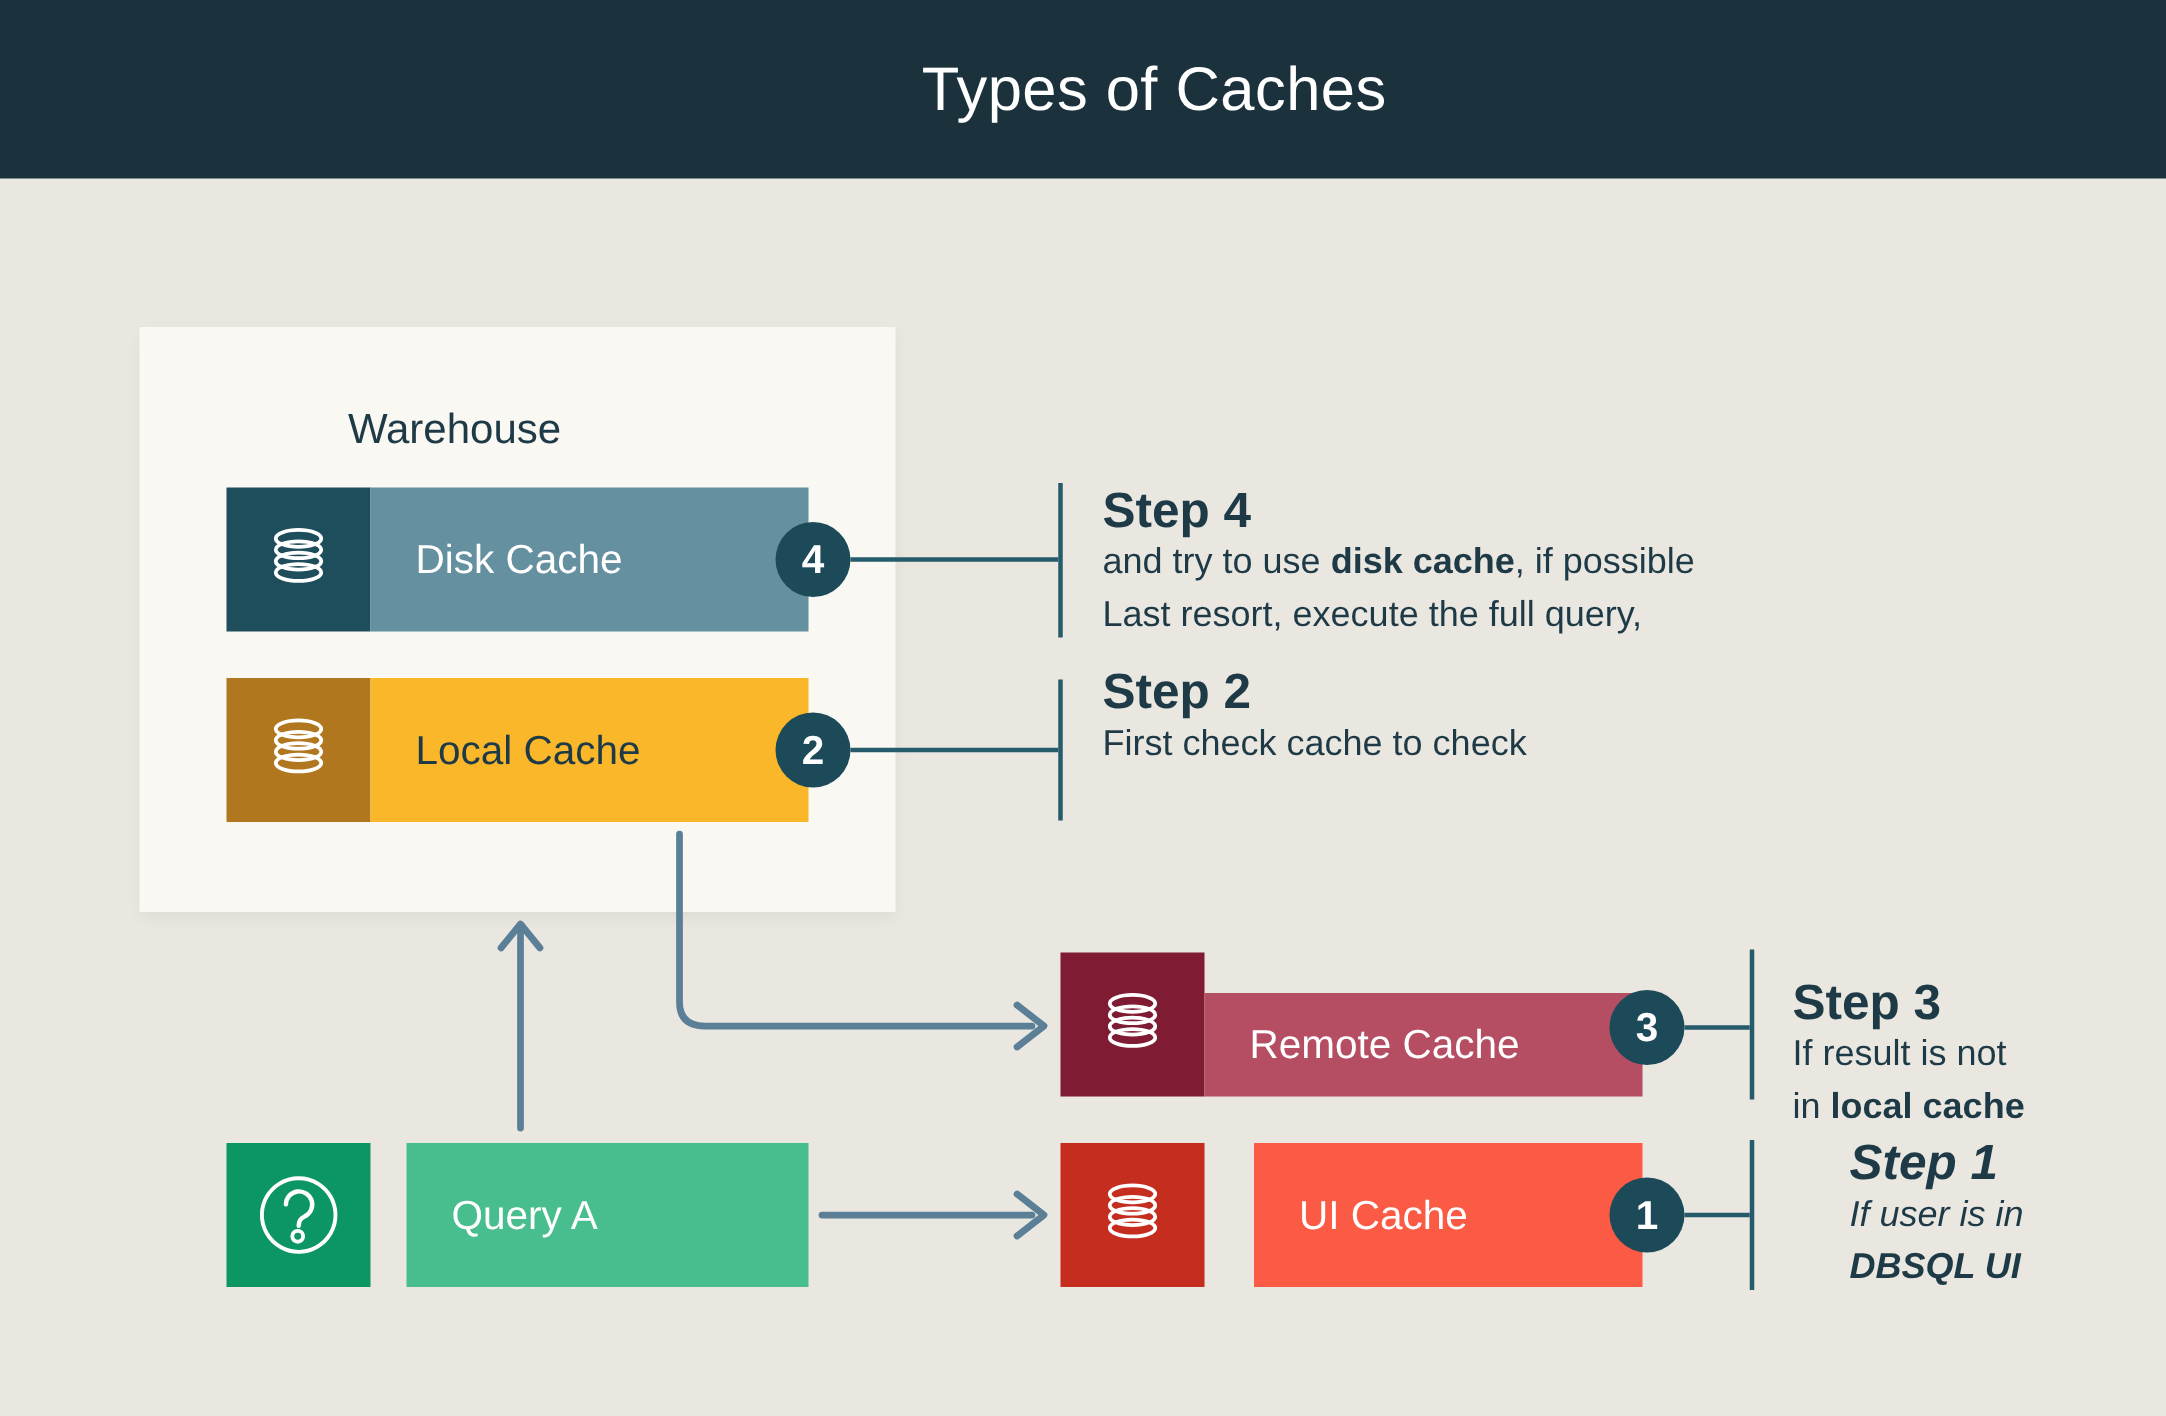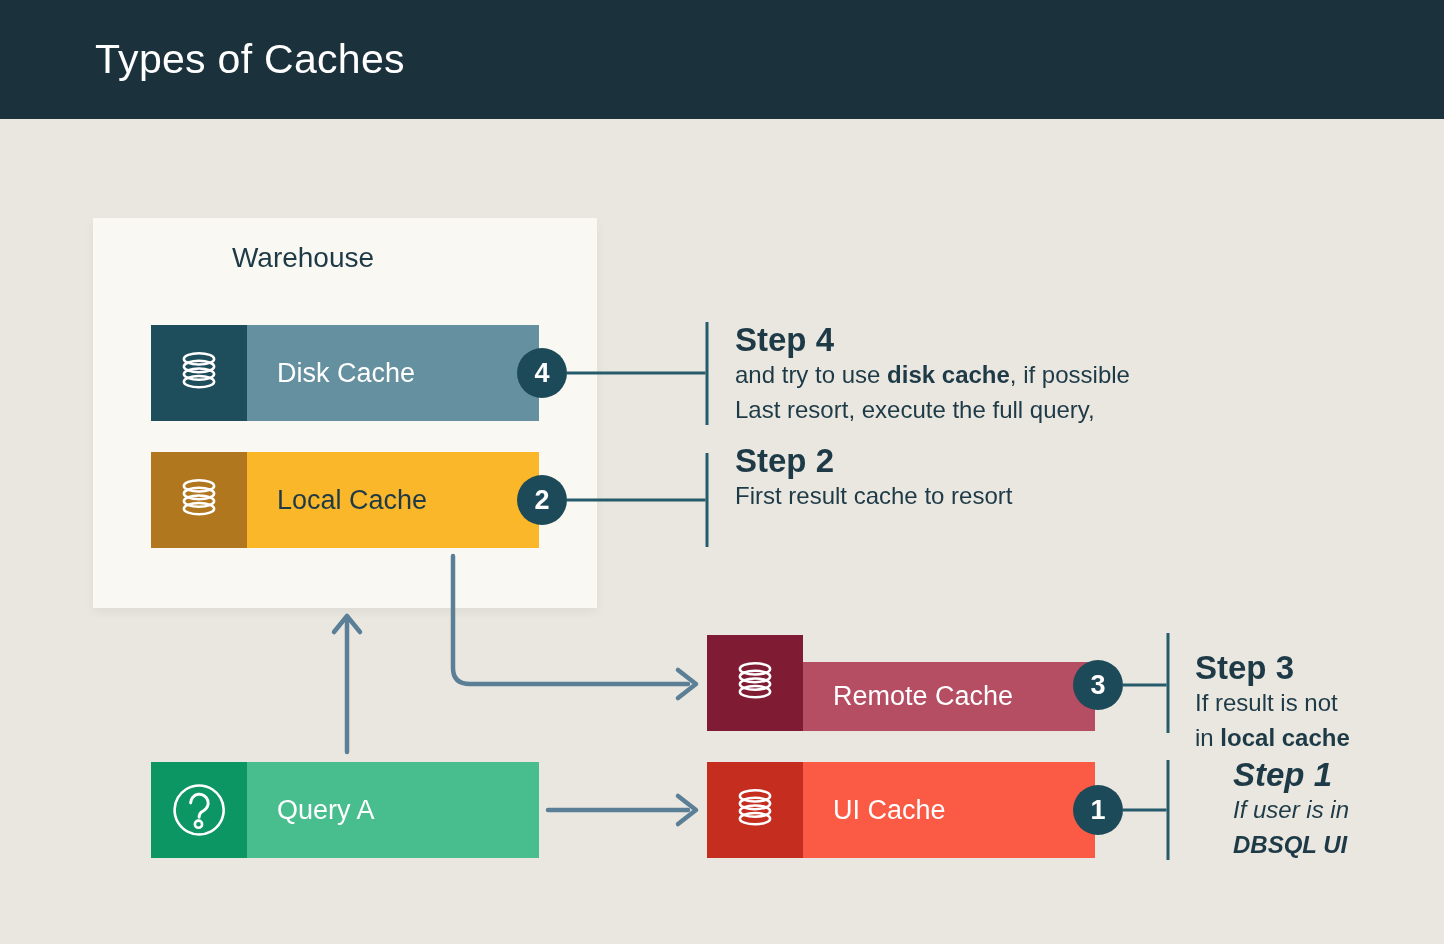--- a/index.html
+++ b/index.html
@@ -12,34 +12,34 @@
     width:1444px;height:944px;
     margin:0 auto;
     background:var(--canvas_bg,#e9e7e0);
     overflow:hidden;
   }
   
   .header{
     position:absolute;left:0;top:0;width:1444px;height:119px;
     background:var(--header_bg,#1b323c);
     display:flex;align-items:center;
-    box-sizing:border-box;padding-left:95px;
+    box-sizing:border-box;padding-left:95px;justify-content:center;
   }
   .page-title{
     color:var(--text_light,#ffffff);
     font-size:41px;font-weight:500;letter-spacing:.3px;
   }
   
   .panel{
     position:absolute;left:93px;top:218px;width:504px;height:390px;
     background:var(--panel_bg,#faf8f2);
     box-shadow:0 4px 10px rgba(0,0,0,.05);
   }
   .panel-title{
-    position:absolute;left:93px;top:240px;width:420px;
+    position:absolute;left:93px;top:268px;width:420px;
     text-align:center;
     font-size:28px;line-height:36px;font-weight:500;
     color:var(--text_dark,#1e3a47);
   }
   
   .node{
     position:absolute;height:96px;width:388px;
     display:flex;
   }
   .icon-cell{
@@ -53,25 +53,25 @@
     color:var(--text_light,#ffffff);
   }
   #node-disk  {left:151px;top:325px;}
   #node-disk  .icon-cell{background:var(--disk_icon_bg,#1e4d5c);}
   #node-disk  .node-body{background:var(--disk_body_bg,#65909f);}
   #node-local {left:151px;top:452px;}
   #node-local .icon-cell{background:var(--local_icon_bg,#b1771f);}
   #node-local .node-body{background:var(--local_body_bg,#f9b729);color:var(--text_dark,#1e3a47);}
   #node-query {left:151px;top:762px;}
   #node-query .icon-cell{background:var(--query_icon_bg,#0b9663);}
-  #node-query .node-body{background:var(--query_body_bg,#48bd8d);}
+  #node-query .node-body{background:var(--query_body_bg,#48bd8d);margin-left:24px;}
   #node-remote{left:707px;top:635px;}
   #node-remote .icon-cell{background:var(--remote_icon_bg,#7f1b33);}
   #node-remote .node-body{background:var(--remote_body_bg,#b54d63);margin-top:27px;}
-  #node-ui    {left:707px;top:762px;}
+  #node-ui    {left:707px;top:762px;gap:33px;}
   #node-ui    .icon-cell{background:var(--ui_icon_bg,#c52d1f);}
   #node-ui    .node-body{background:var(--ui_body_bg,#fb5a45);}
   
   .badge{
     position:absolute;width:50px;height:50px;border-radius:50%;
     background:var(--badge_bg,#1d4a59);
     color:var(--text_light,#ffffff);
     display:flex;align-items:center;justify-content:center;
     font-size:27px;font-weight:700;
   }
@@ -202,21 +202,21 @@
   <div class="badge" id="badge-1">1</div>
 
   <div class="step" id="step-4">
     <div class="step-title">Step 4</div>
     <div class="step-line"><span>and try to use </span><b>disk cache</b><span>, if possible</span></div>
     <div class="step-line">Last resort, execute the full query,</div>
   </div>
 
   <div class="step" id="step-2">
     <div class="step-title">Step 2</div>
-    <div class="step-line">First result cache to resort</div>
+    <div class="step-line">First check cache to check</div>
   </div>
 
   <div class="step" id="step-3">
     <div class="step-title">Step 3</div>
     <div class="step-line">If result is not</div>
     <div class="step-line"><span>in </span><b>local cache</b><span></span></div>
   </div>
 
   <div class="step" id="step-1">
     <div class="step-title">Step 1</div>

